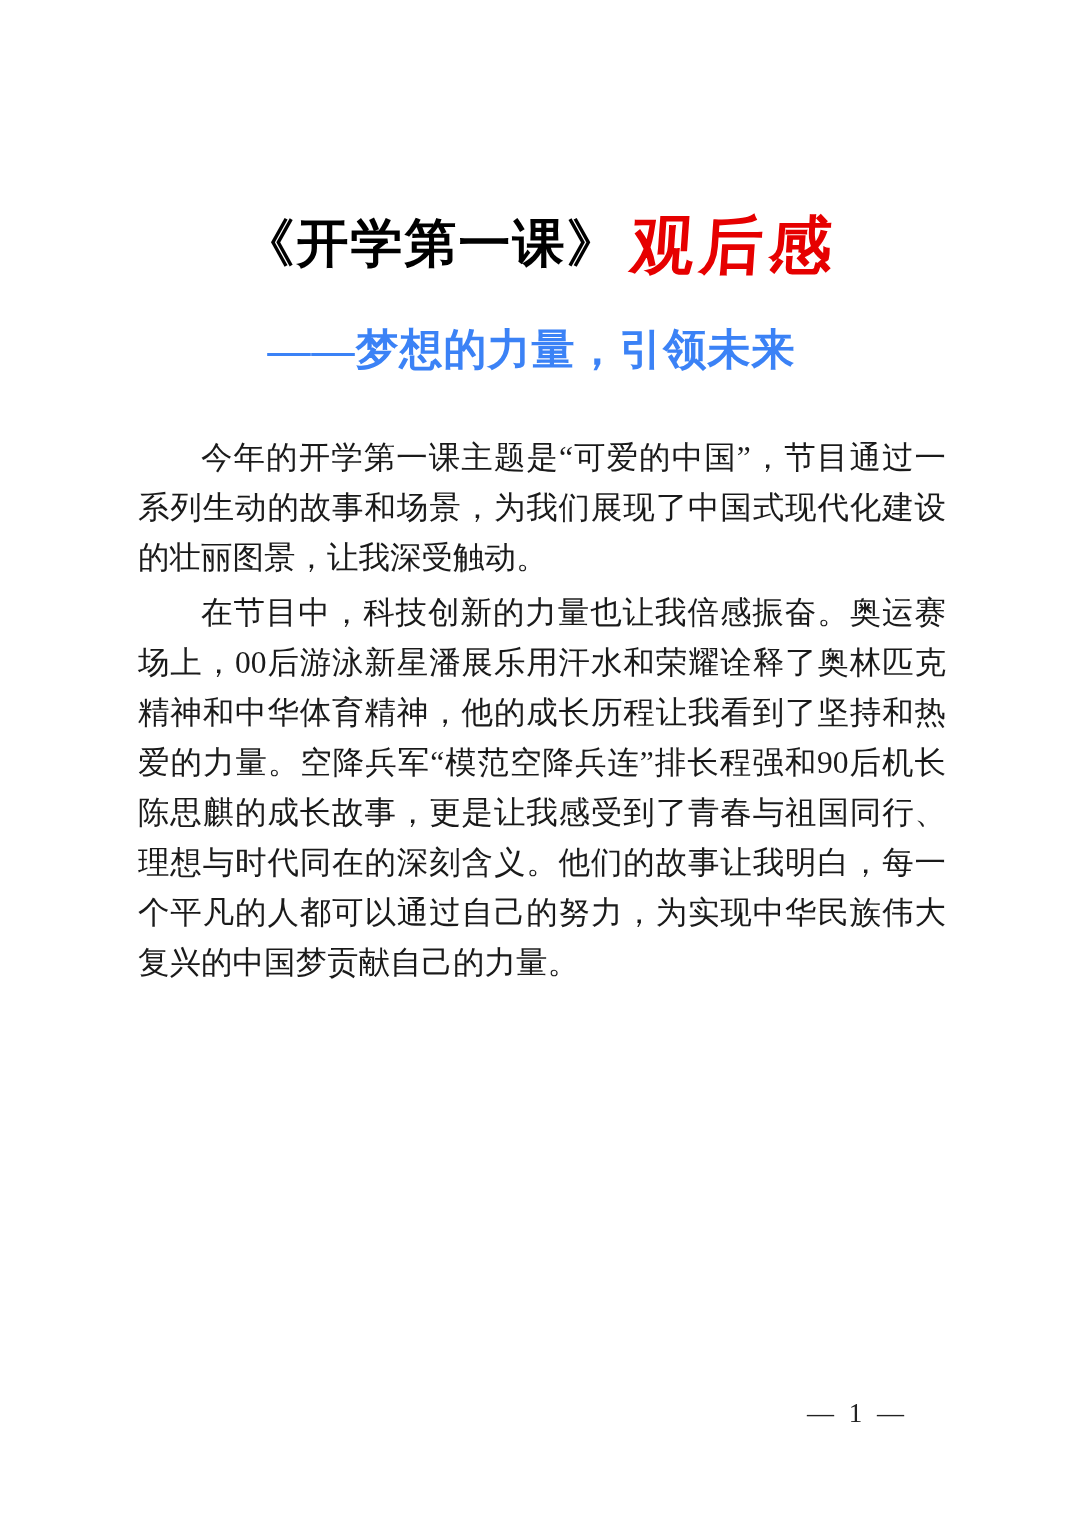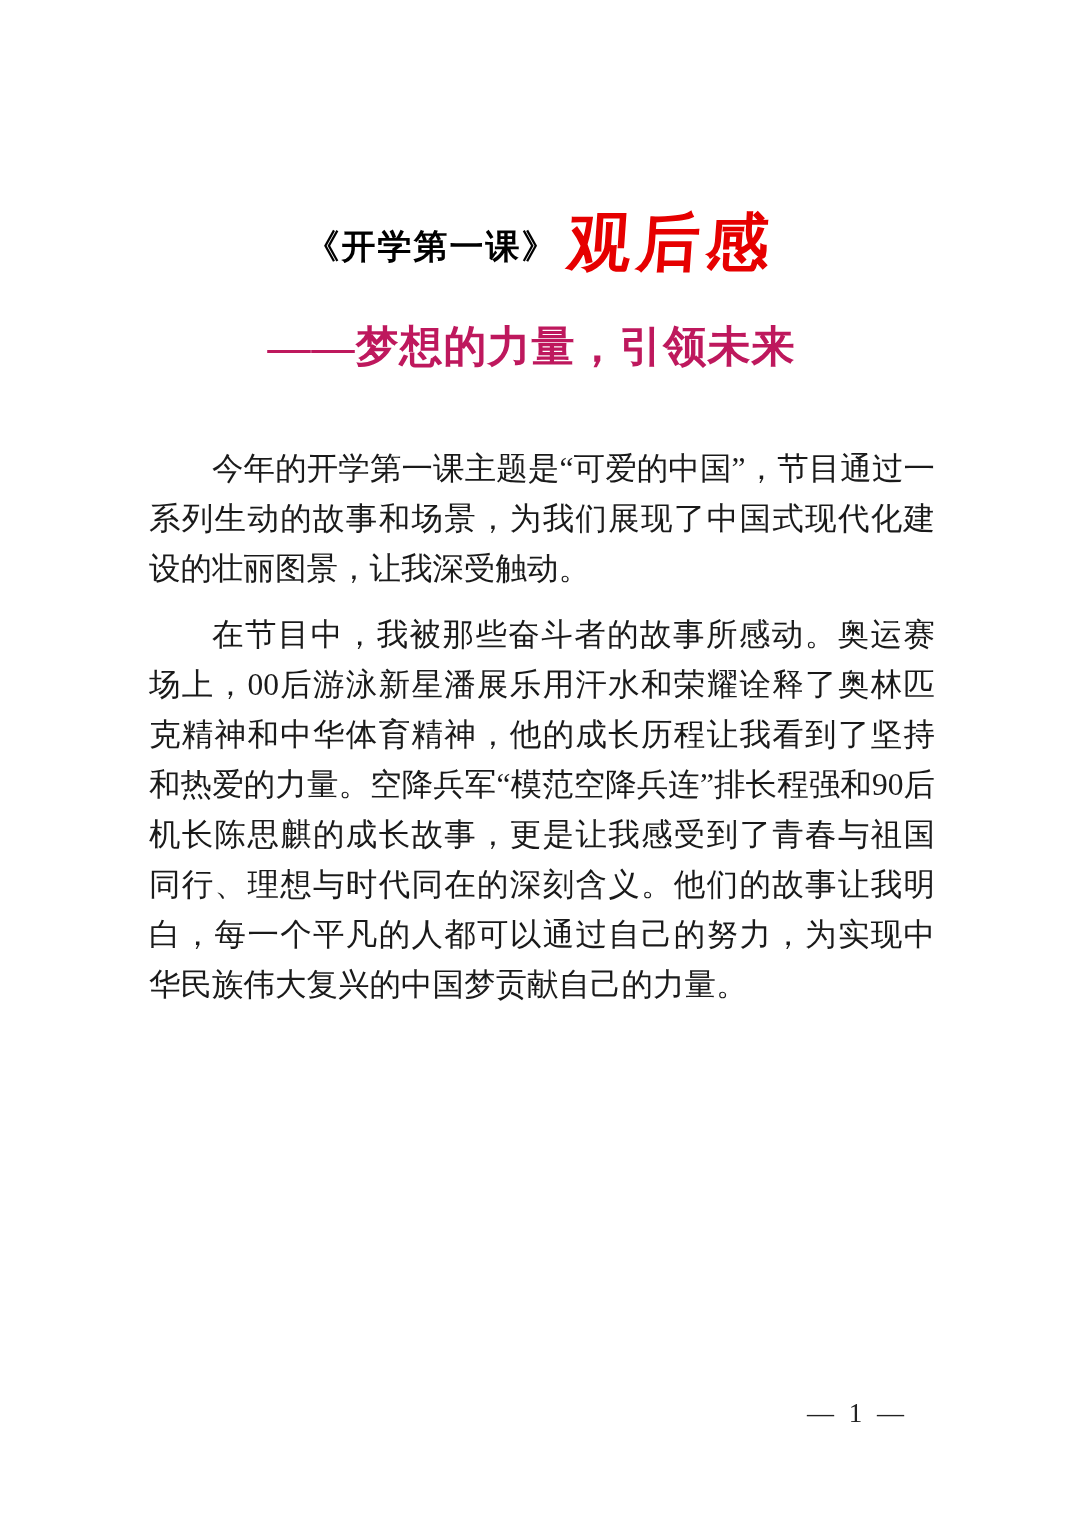--- a/index.html
+++ b/index.html
@@ -28,53 +28,53 @@
     text-align: center;
   }
   .title {
     margin: 0;
     font-weight: bold;
     white-space: nowrap;
     line-height: 70px;
   }
   .title-main {
     font-family: Liberation Sans, sans-serif;
-    font-size: 34px;
+    font-size: 52px;
     color: #000000;
     letter-spacing: 2px;
     vertical-align: 6px;
   }
   .title-accent {
     display: inline-block;
     font-family: "Liberation Serif", serif;
     font-size: 63px;
     font-weight: bold;
     margin-left: 10px;
     letter-spacing: 6px;
     transform: skewX(-4deg);
   }
   .subtitle {
     margin: 30px 17px 0 0;
     font-size: 43px;
     font-weight: bold;
-    color: #be185d;
+    color: #3b82f6;
     letter-spacing: 1px;
   }
   .body-text {
     position: absolute;
     top: 428px;
     left: 133px;
     width: 818px;
     font-size: 31.5px;
     line-height: 50px;
     text-align: justify;
     color: #1a1a1a;
   }
   .body-text p {
-    margin: 16px;
+    margin: 5px;
     text-indent: 2em;
   }
   .page-footer {
     position: absolute;
     top: 1398px;
     right: 172px;
     font-size: 27px;
     color: #222222;
     letter-spacing: 4px;
   }
@@ -84,20 +84,20 @@
 
 <div class="page">
 
   <header class="title-block">
     <h1 class="title"><span class="title-main">《开学第一课》</span><span class="title-accent" style="color: rgb(230, 0, 0);">观后感</span></h1>
     <h2 class="subtitle">——梦想的力量，引领未来</h2>
   </header>
 
   <main class="body-text">
       <p>今年的开学第一课主题是“可爱的中国”，节目通过一系列生动的故事和场景，为我们展现了中国式现代化建设的壮丽图景，让我深受触动。</p>
-      <p>在节目中，我被那些奋斗者的故事所感动。奥运赛场上，00后游泳新星潘展乐用汗水和荣耀诠释了奥林匹克精神和中华体育精神，他的成长历程让我看到了坚持和热爱的力量。空降兵军“模范空降兵连”排长程强和90后机长陈思麒的成长故事，更是让我感受到了青春与祖国同行、理想与时代同在的深刻含义。他们的故事让我明白，每一个平凡的人都可以通过自己的努力，为实现中华民族伟大复兴的中国梦贡献自己的力量。</p>
+      <p>在节目中，科技创新的力量也让我倍感振奋。奥运赛场上，00后游泳新星潘展乐用汗水和荣耀诠释了奥林匹克精神和中华体育精神，他的成长历程让我看到了坚持和热爱的力量。空降兵军“模范空降兵连”排长程强和90后机长陈思麒的成长故事，更是让我感受到了青春与祖国同行、理想与时代同在的深刻含义。他们的故事让我明白，每一个平凡的人都可以通过自己的努力，为实现中华民族伟大复兴的中国梦贡献自己的力量。</p>
     </main>
 
   <footer class="page-footer">
     <span>— 1 —</span>
   </footer>
 
 </div>
 
 </body></html>

